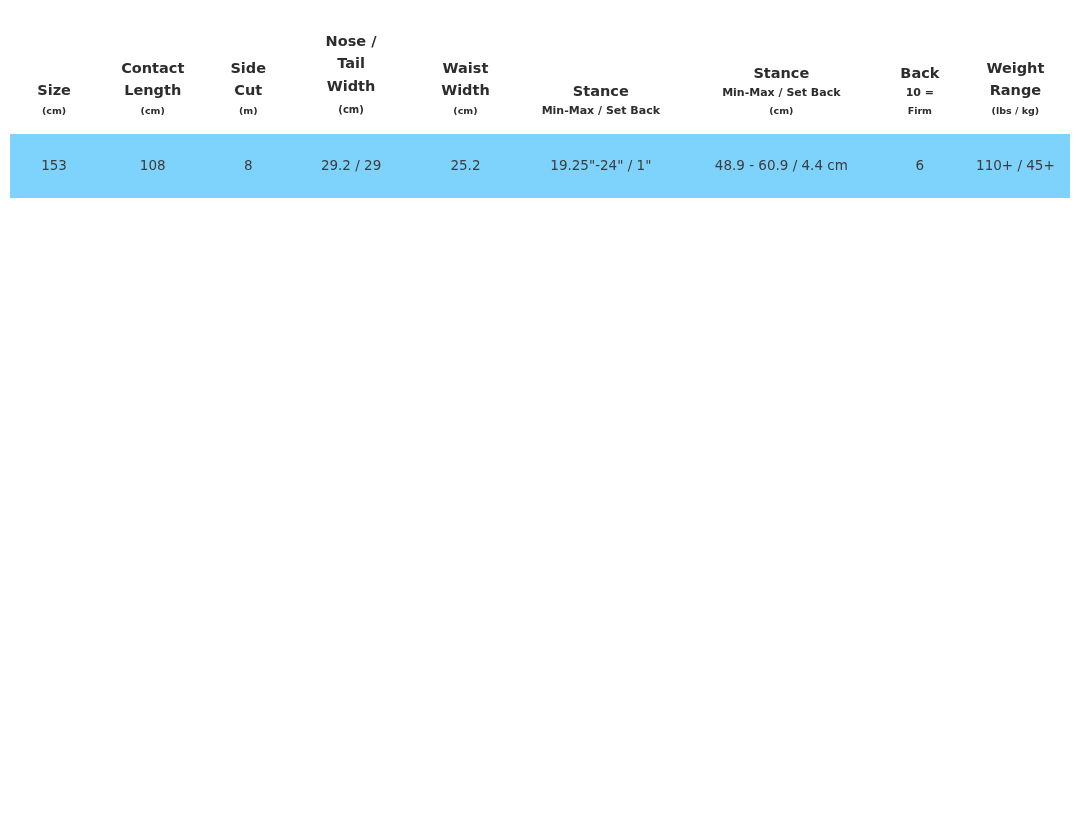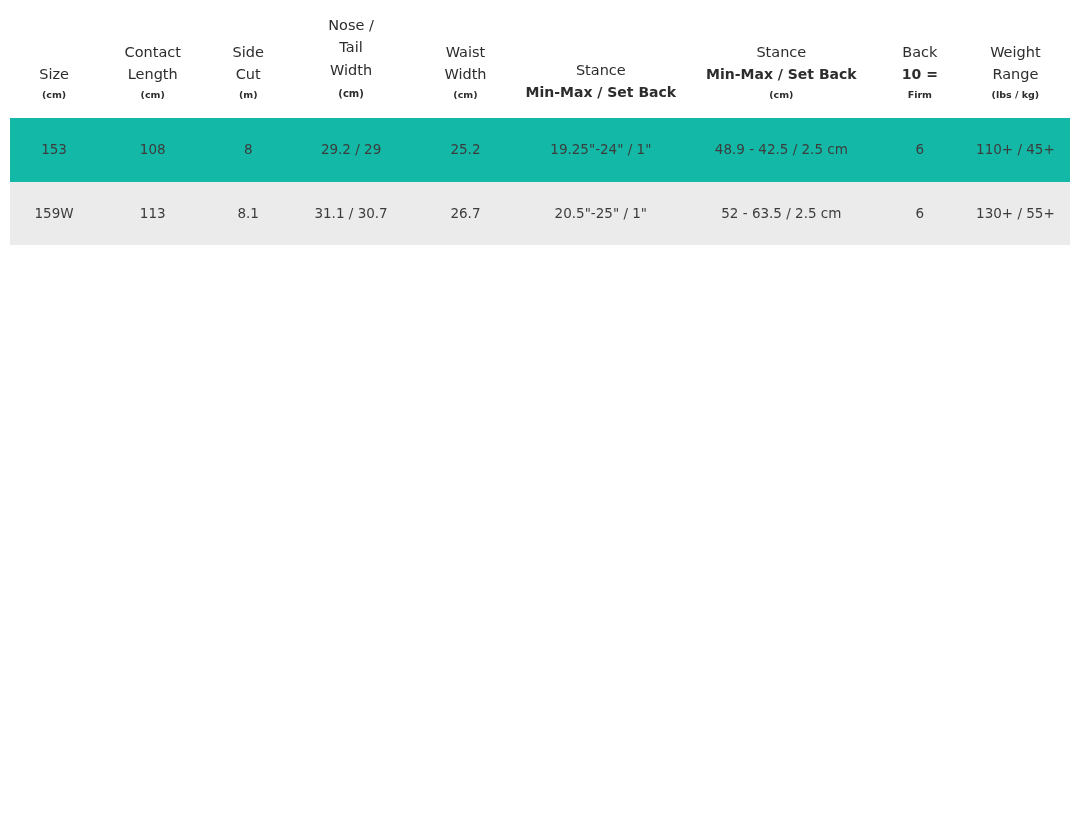--- a/index.html
+++ b/index.html
@@ -30,26 +30,27 @@
     text-align: center;
     padding: 0 2px 14px 2px;
     font-weight: bold;
     font-size: 14.5px;
     color: #2d2d2d;
     line-height: 1.55;
   }
   .hdr-main {
     display: block;
     font-size: 14.5px;
-    font-weight: normal;
+    font-weight: bold;
     line-height: 1.55;
+    margin-top: 16px;
   }
   .hdr-sub {
     display: block;
-    font-size: 14px;
+    font-size: 11px;
     font-weight: bold;
     line-height: 1.6;
     color: #2d2d2d;
   }
   .hdr-unit {
     display: block;
     font-size: 9.5px;
     font-weight: bold;
     line-height: 1.9;
     color: #2d2d2d;
@@ -64,21 +65,21 @@
     color: #3c3c3c;
     padding: 20px 6px;
     line-height: 1.75;
     vertical-align: middle;
     font-weight: normal;
   }
   tbody tr.row-alt td {
     background: #ebebeb;
   }
   tbody tr.row-plain td {
-    background: #14b8a6;
+    background: #7dd3fc;
   }
   
   col.c0 { width: 84px; }
   col.c1 { width: 104px; }
   col.c2 { width: 78px; }
   col.c3 { width: 118px; }
   col.c4 { width: 100px; }
   col.c5 { width: 158px; }
   col.c6 { width: 186px; }
   col.c7 { width: 78px; }
@@ -143,30 +144,19 @@
       </tr>
     </thead>
     <tbody>
       <tr class="row-plain">
         <td>153</td>
         <td>108</td>
         <td>8</td>
         <td>29.2 / 29</td>
         <td>25.2</td>
         <td>19.25"-24" / 1"</td>
-        <td>48.9 - 42.5 / 2.5 cm</td>
+        <td>48.9 - 60.9 / 4.4 cm</td>
         <td>6</td>
         <td>110+ / 45+</td>
-      </tr>
-      <tr class="row-alt">
-        <td>159W</td>
-        <td>113</td>
-        <td>8.1</td>
-        <td>31.1 / 30.7</td>
-        <td>26.7</td>
-        <td>20.5"-25" / 1"</td>
-        <td>52 - 63.5 / 2.5 cm</td>
-        <td>6</td>
-        <td>130+ / 55+</td>
       </tr>
     </tbody>
   </table>
 </div>
 
 </body></html>

